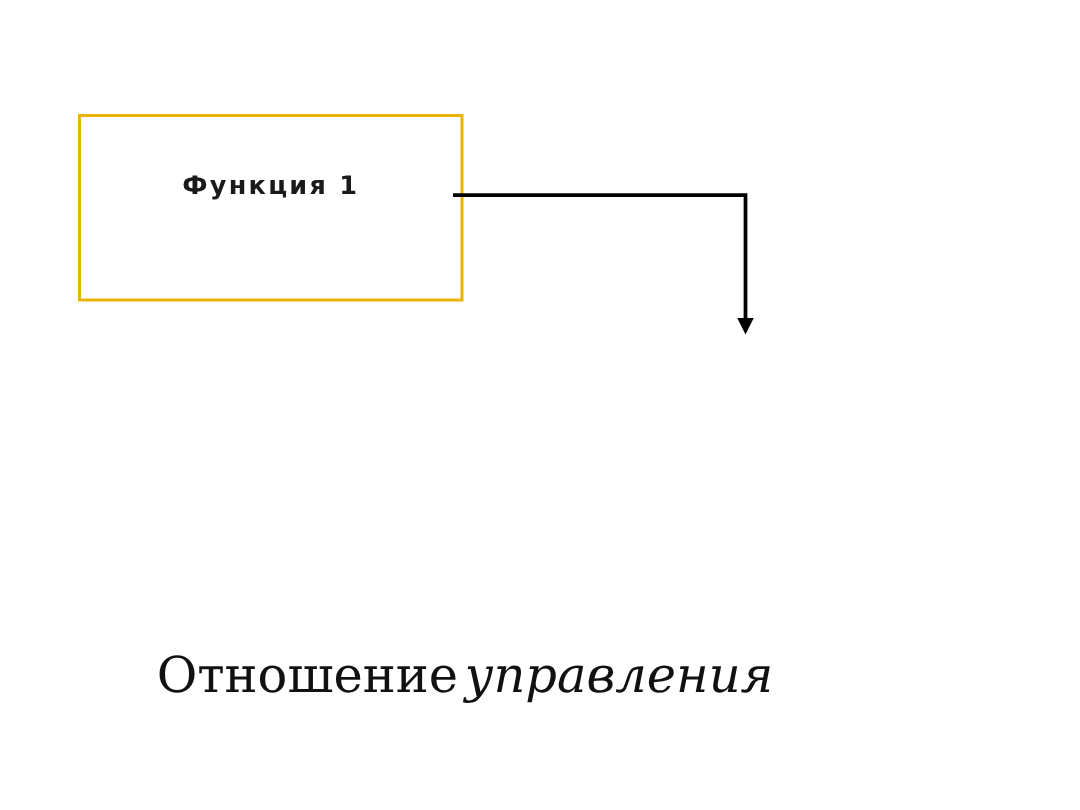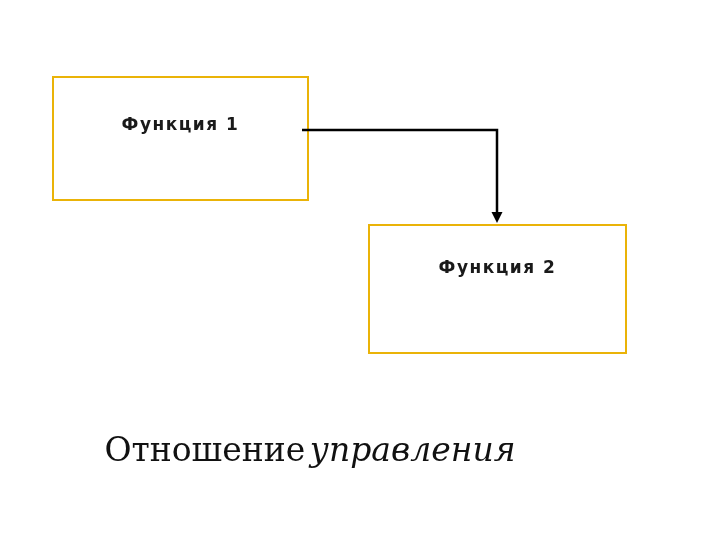--- a/index.html
+++ b/index.html
@@ -82,23 +82,20 @@
 </style>
 </head>
 <body>
 
 <div id="page">
 
   <div class="node" id="node-function-1">
     <span class="node-label">Функция 1</span>
   </div>
 
-  <div class="node" id="node-function-2">
-    <span class="node-label">Функция 2</span>
-  </div>
 
   <svg id="connector" viewBox="0 0 215 115" width="215" height="115">
     <path d="M 2 10 L 197 10 L 197 96" stroke="#000000" stroke-width="2.5" fill="none"></path>
     <path d="M 191.5 92 L 197 103 L 202.5 92 Z" fill="#000000"></path>
   </svg>
 
   <div id="caption">
     <span class="caption-part1">Отношение</span>
     <span class="caption-part2">управления</span>
   </div>

